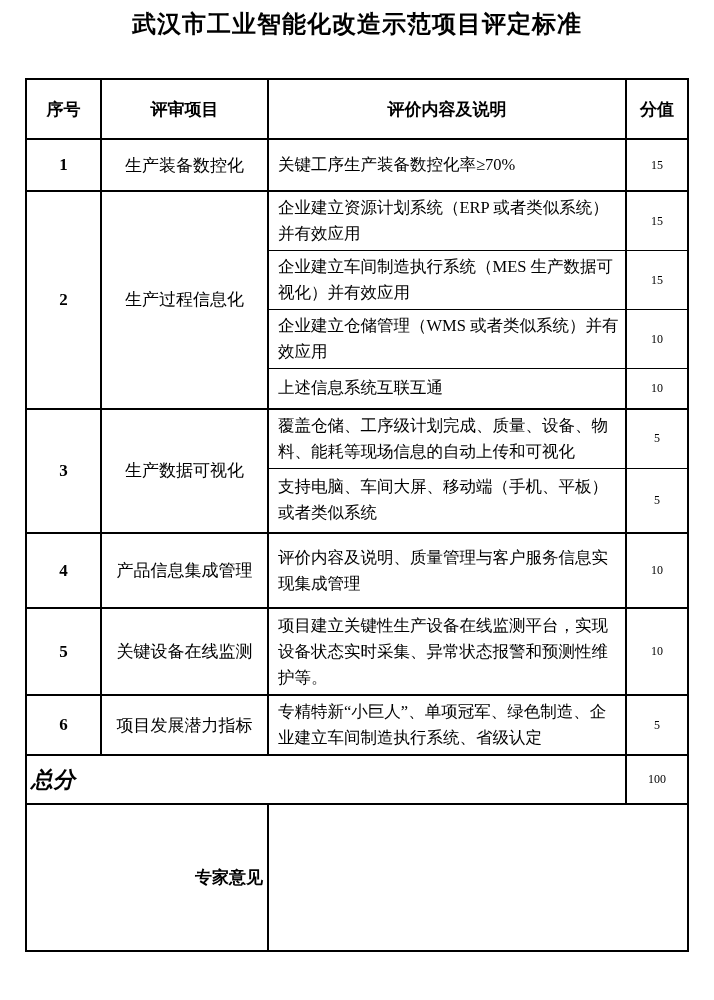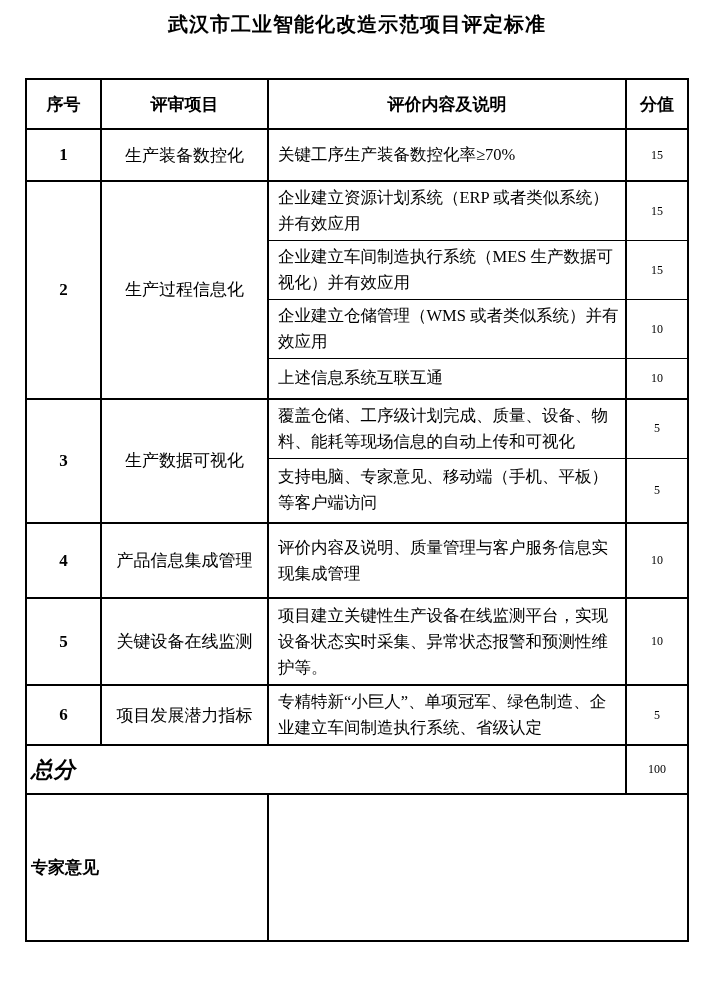--- a/index.html
+++ b/index.html
@@ -10,21 +10,21 @@
     font-family: "Liberation Serif", "DejaVu Serif", serif;
   }
   body {
     width: 714px;
     height: 1000px;
     overflow: hidden;
   }
   .doc-title {
     margin: 8px 0 0 0;
     text-align: center;
-    font-size: 20px;
+    font-size: 24px;
     font-weight: 600;
     letter-spacing: 1px;
     line-height: 32px;
   }
   table.eval-table {
     border-collapse: collapse;
     table-layout: fixed;
     width: 662px;
     margin: 38px 0 0 25px;
   }
@@ -62,21 +62,21 @@
     font-size: 12px;
     font-weight: normal;
     margin-top: 15px;
   }
   td.c-total {
     font-weight: bold;
     font-size: 22px;
     font-style: italic;
   }
   td.c-expert {
-    text-align: left;
+    text-align: right;
     font-weight: bold;
     font-size: 17px;
   }
   
   td.thin-b { border-bottom-width: 1px; }
   td.thin-t { border-top-width: 1px; }
 </style>
 </head>
 <body>
 
@@ -85,21 +85,21 @@
 <table class="eval-table">
   <colgroup>
     <col style="width:75px">
     <col style="width:167px">
     <col style="width:358px">
     <col style="width:62px">
   </colgroup>
 
   <tbody>
       <tr>
-    <td class="hdr" style="height:50px">序号</td>
+    <td class="hdr" style="height:60px">序号</td>
     <td class="hdr">评审项目</td>
     <td class="hdr">评价内容及说明</td>
     <td class="hdr">分值</td>
   </tr>
 
   <tr>
     <td class="c-no" style="height:52px">1</td>
     <td class="c-item">生产装备数控化</td>
     <td class="c-desc">关键工序生产装备数控化率≥70%</td>
     <td class="c-score">15</td>
@@ -124,21 +124,21 @@
     <td class="c-score thin-t">10</td>
   </tr>
 
   <tr>
     <td class="c-no" rowspan="2">3</td>
     <td class="c-item" rowspan="2">生产数据可视化</td>
     <td class="c-desc thin-b" style="height:59px">覆盖仓储、工序级计划完成、质量、设备、物料、能耗等现场信息的自动上传和可视化</td>
     <td class="c-score thin-b">5</td>
   </tr>
   <tr>
-    <td class="c-desc thin-t" style="height:65px">支持电脑、专家意见、移动端（手机、平板）等客户端访问</td>
+    <td class="c-desc thin-t" style="height:65px">支持电脑、车间大屏、移动端（手机、平板）或者类似系统</td>
     <td class="c-score thin-t">5</td>
   </tr>
 
   <tr>
     <td class="c-no" style="height:75px">4</td>
     <td class="c-item">产品信息集成管理</td>
     <td class="c-desc">评价内容及说明、质量管理与客户服务信息实现集成管理</td>
     <td class="c-score">10</td>
   </tr>
 

